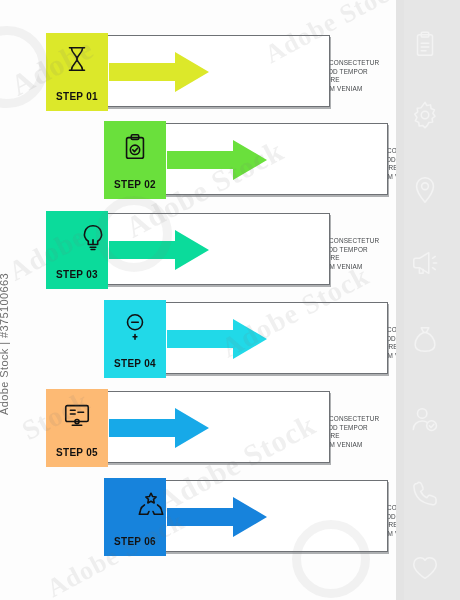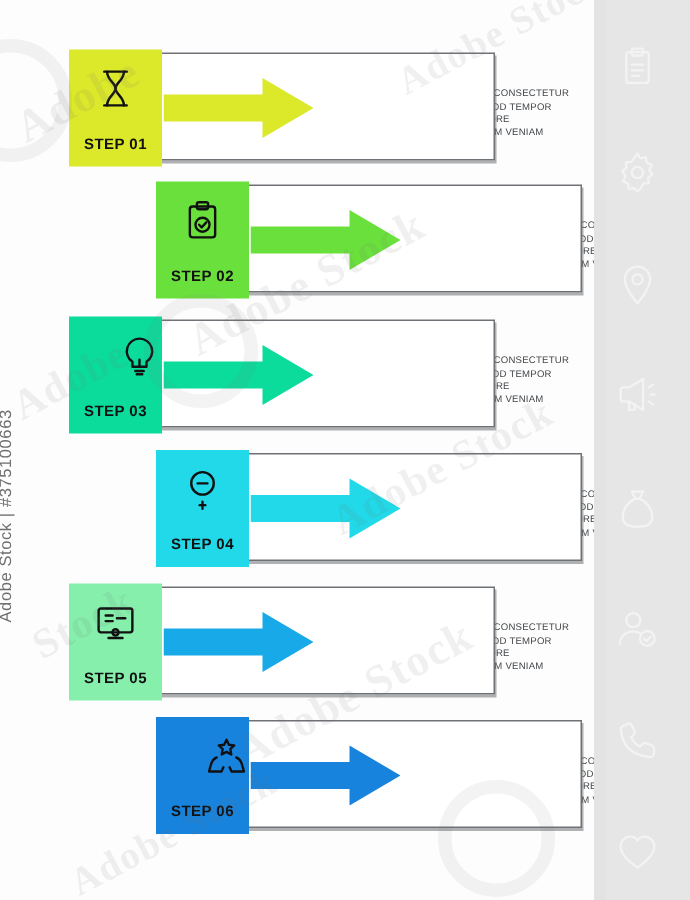--- a/index.html
+++ b/index.html
@@ -209,21 +209,21 @@
         <polygon points="0,11 66,11 66,0 100,20 66,40 66,29 0,29" fill="#17a9e8"></polygon>
       </svg>
     </div>
     <div class="panel-title" style="left:176px;">LOREM IPSUM</div>
     <div class="panel-body" style="left:176px;">
       <div>LOREM IPSUM DOLOR SIT AMET, CONSECTETUR</div>
       <div>ADIPISCING ELIT, SED DO EIUSMOD TEMPOR</div>
       <div>INCIDIDUNT UT LABORE ET DOLORE</div>
       <div>MAGNA ALIQUA. UT ENIM AD MINIM VENIAM</div>
     </div>
-    <div class="tile" style="background:#86efac;">
+    <div class="tile" style="background:#fdba74;">
       <span class="tile-icon">
         <svg viewBox="0 0 32 32" fill="none" stroke="#111" stroke-width="1.7" stroke-linecap="round" stroke-linejoin="round">
           <rect x="4" y="6" width="24" height="17" rx="1.6"></rect>
           <path d="M9 11h5M9 15h5M17 13h6"></path>
           <circle cx="16" cy="23" r="2.2"></circle>
           <path d="M11 27h10"></path>
         </svg>
       </span>
       <span class="tile-label">STEP 05</span>
     </div>

